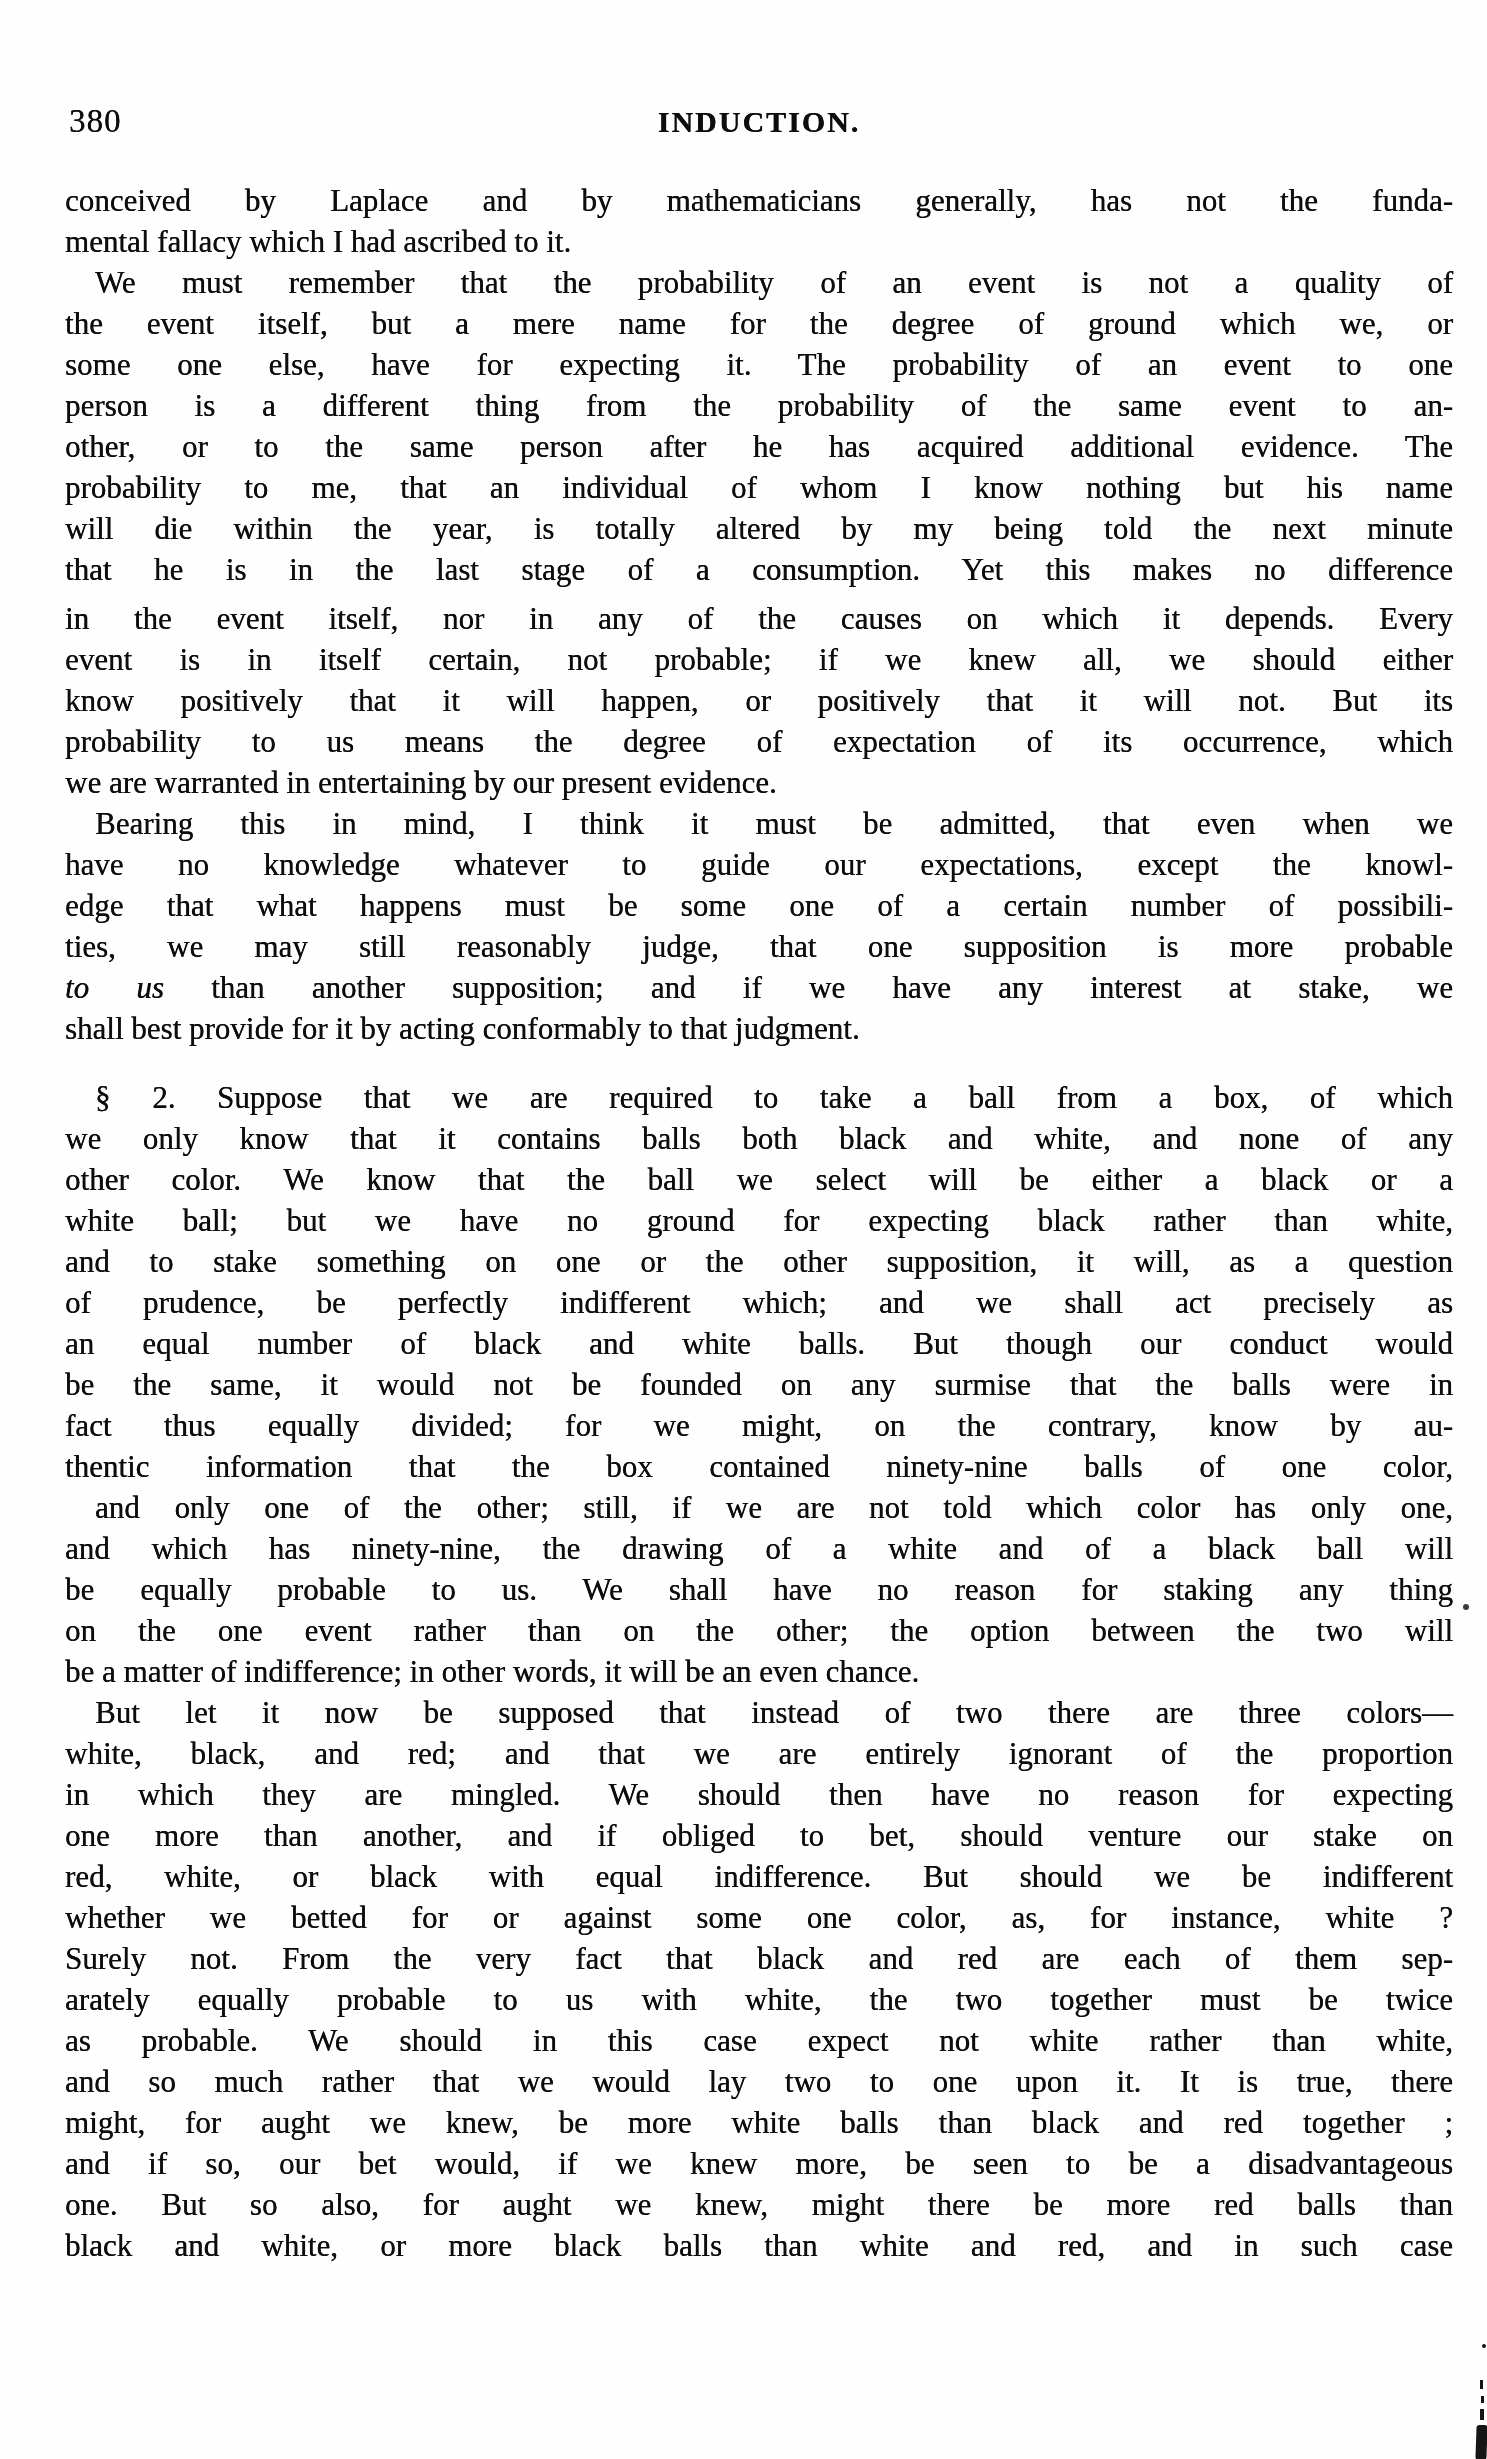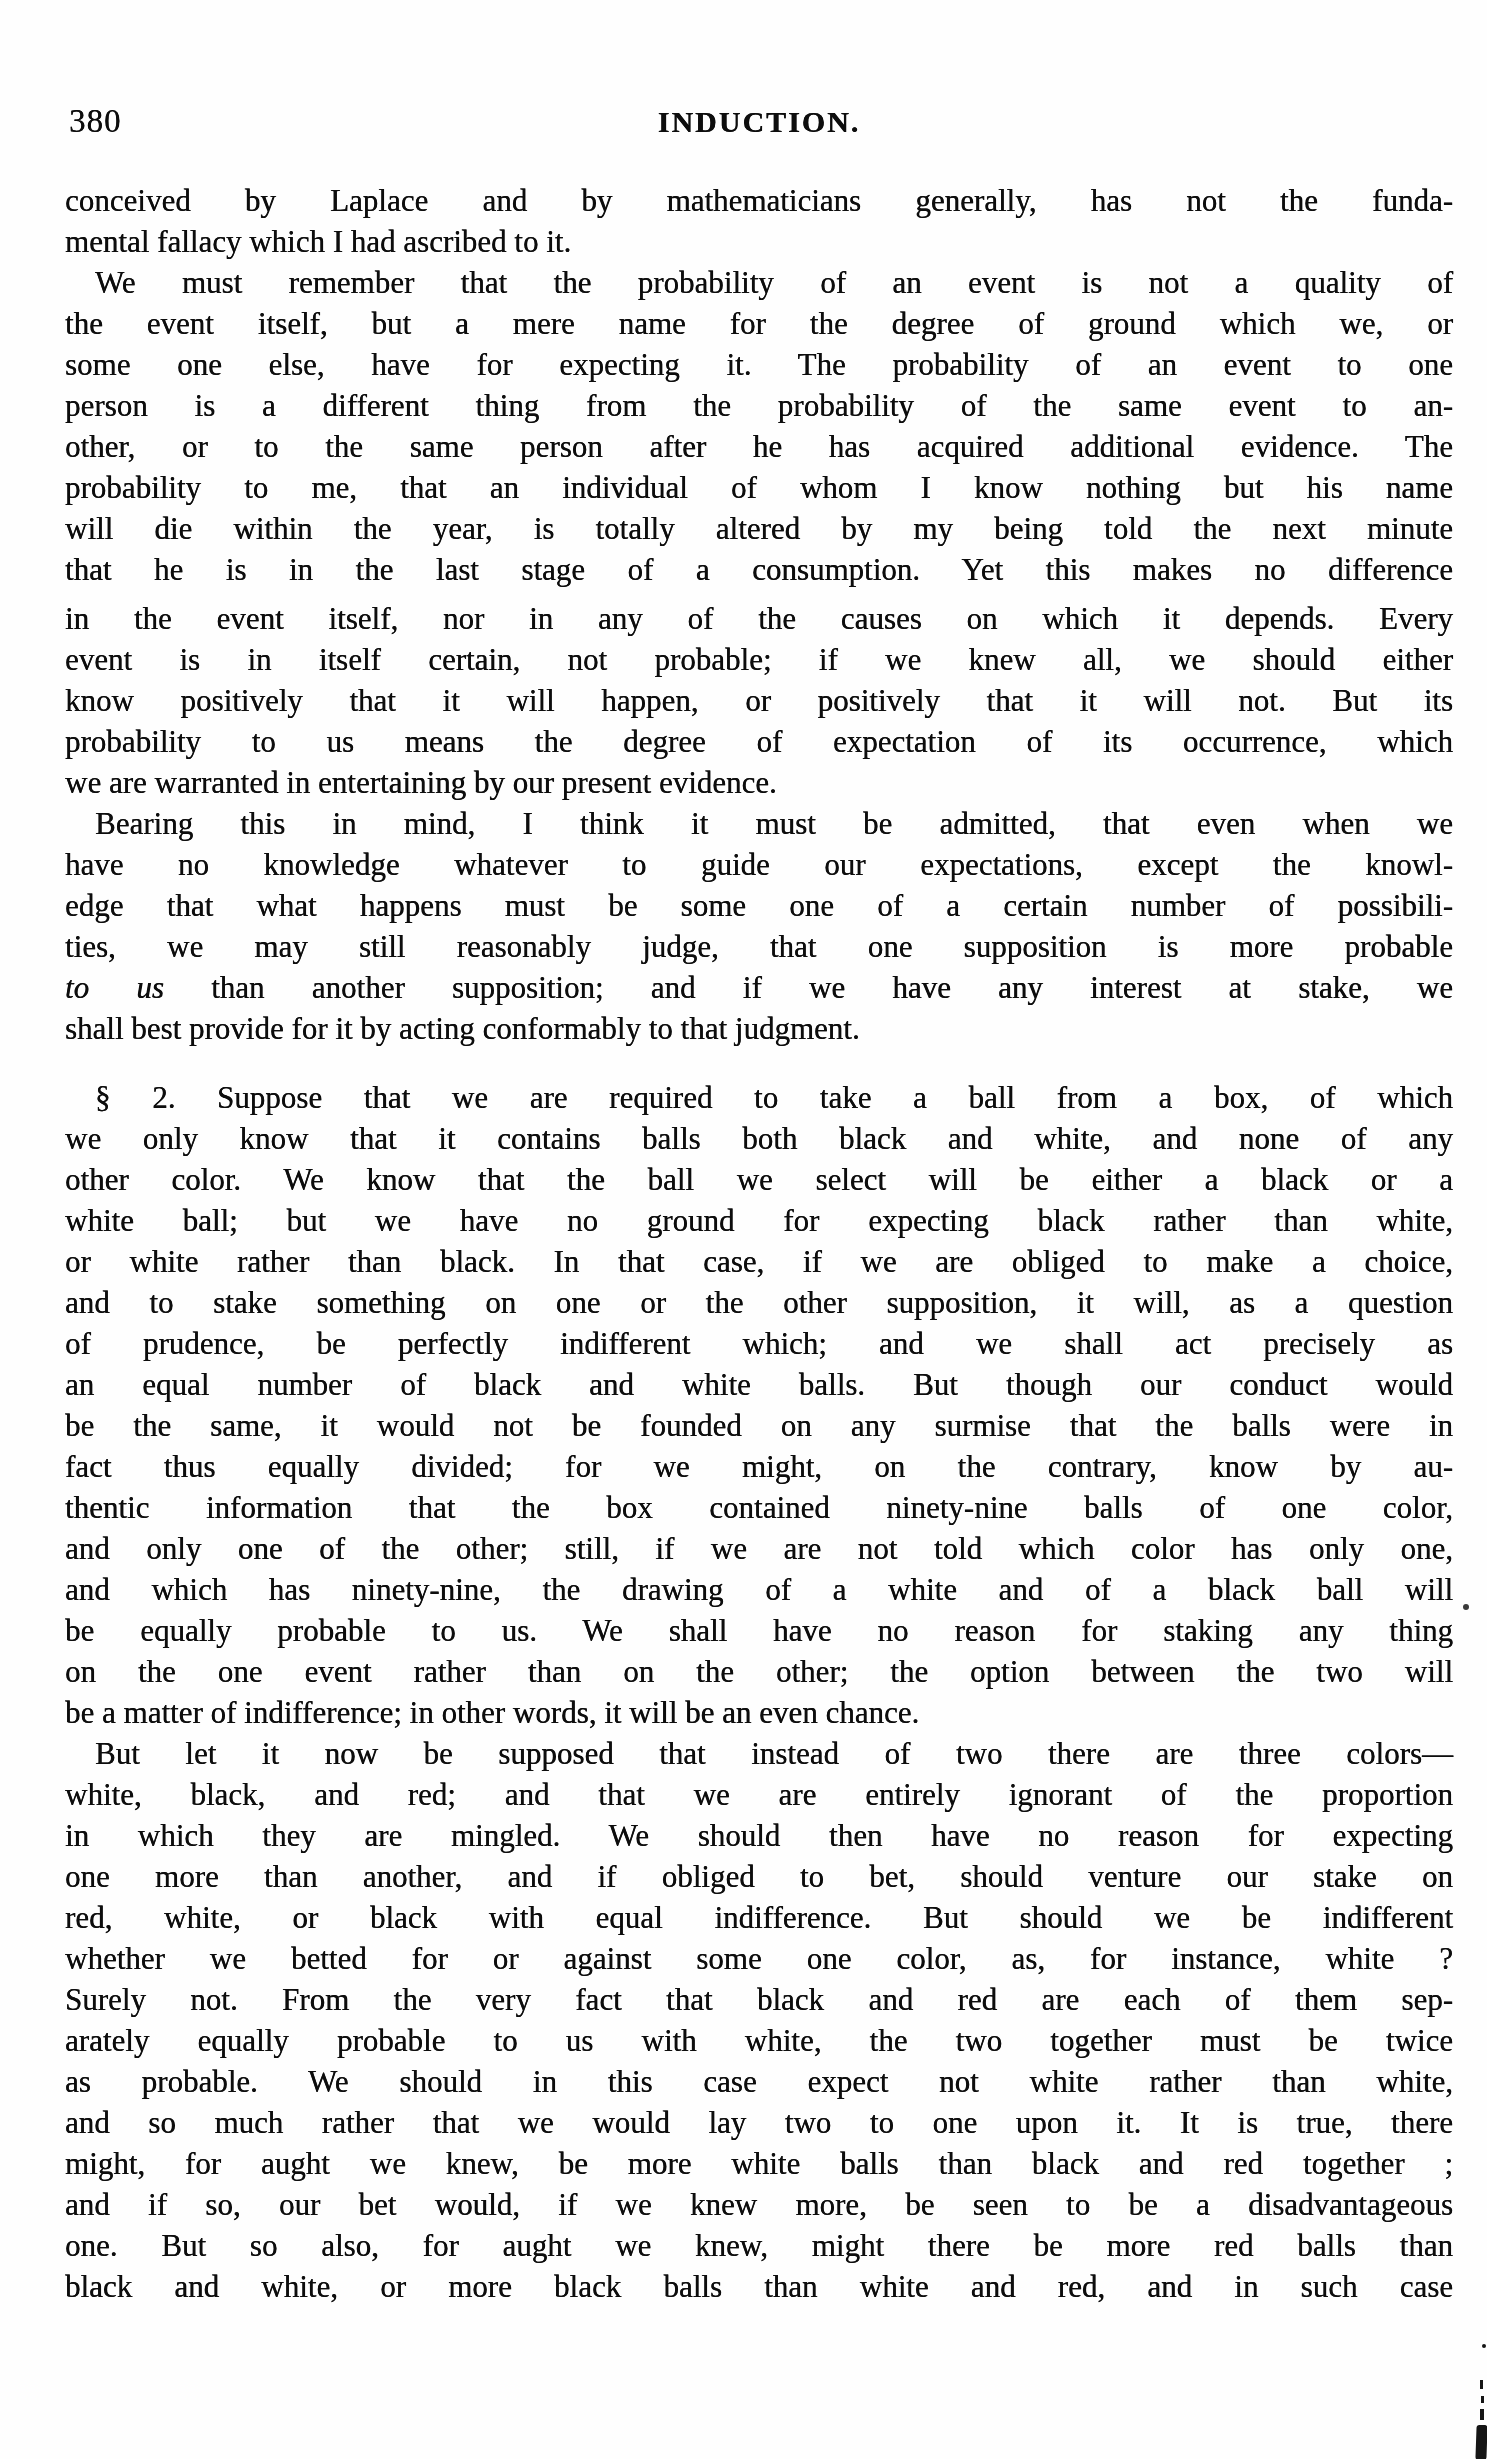--- a/index.html
+++ b/index.html
@@ -65,28 +65,27 @@
       <span class="line" style="display: block;">ties, we may still reasonably judge, that one supposition is more probable</span>
       <span class="line" style="display: block;"><em class="it">to us</em><span> than another supposition; and if we have any interest at stake, we</span></span>
       <span class="line last" style="display: block;">shall best provide for it by acting conformably to that judgment.</span>
     </p>
 
     <p class="para sect">
       <span class="line ind" style="display: block;">§ 2. Suppose that we are required to take a ball from a box, of which</span>
       <span class="line" style="display: block;">we only know that it contains balls both black and white, and none of any</span>
       <span class="line" style="display: block;">other color.  We know that the ball we select will be either a black or a</span>
       <span class="line" style="display: block;">white ball; but we have no ground for expecting black rather than white,</span>
-      <span class="line" style="display: block;">or white rather than black.  In that case, if we are obliged to make a choice,</span>
       <span class="line" style="display: block;">and to stake something on one or the other supposition, it will, as a question</span>
       <span class="line" style="display: block;">of prudence, be perfectly indifferent which; and we shall act precisely as</span>
       <span class="line" style="display: block;">an equal number of black and white balls.  But though our conduct would</span>
       <span class="line" style="display: block;">be the same, it would not be founded on any surmise that the balls were in</span>
       <span class="line" style="display: block;">fact thus equally divided; for we might, on the contrary, know by au-</span>
       <span class="line" style="display: block;">thentic information that the box contained ninety-nine balls of one color,</span>
-      <span class="line" style="display: block;">and only one of the other; still, if we are not told which color has only one,</span>
+      <span class="line" style="display: block; margin-left: 30px;">and only one of the other; still, if we are not told which color has only one,</span>
       <span class="line" style="display: block;">and which has ninety-nine, the drawing of a white and of a black ball will</span>
       <span class="line" style="display: block;">be equally probable to us.  We shall have no reason for staking any thing</span>
       <span class="line" style="display: block;">on the one event rather than on the other; the option between the two will</span>
       <span class="line last" style="display: block;">be a matter of indifference; in other words, it will be an even chance.</span>
     </p>
 
     <p class="para">
       <span class="line ind" style="display: block;">But let it now be supposed that instead of two there are three colors—</span>
       <span class="line" style="display: block;">white, black, and red; and that we are entirely ignorant of the proportion</span>
       <span class="line" style="display: block;">in which they are mingled.  We should then have no reason for expecting</span>

